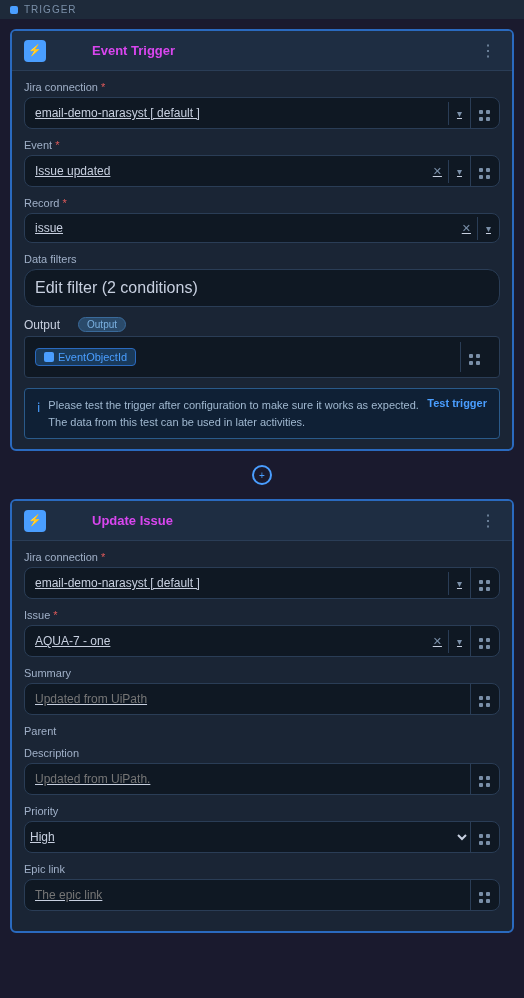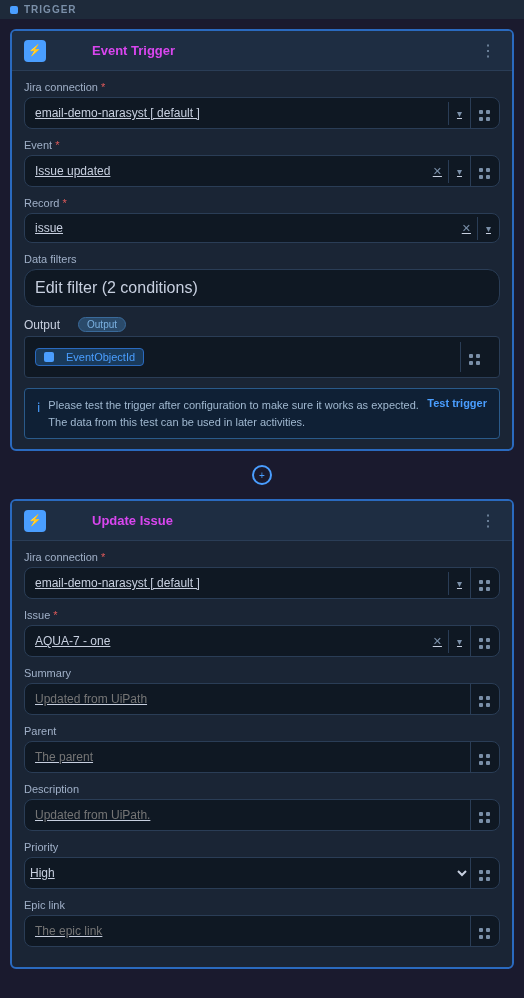--- a/index.html
+++ b/index.html
@@ -12,21 +12,21 @@
       min-height: 998px;
     }
 
     .trigger-header {
       background: #1e2a3a;
       padding: 4px 10px;
       display: flex;
       align-items: center;
       gap: 6px;
       font-size: 10px;
-      font-weight: 700;
+      font-weight: 400;
       color: #7a8fa8;
       letter-spacing: 1px;
       text-transform: uppercase;
     }
     .trigger-header-dot {
       width: 8px; height: 8px;
       background: #4a9eff;
       border-radius: 2px;
     }
 
@@ -177,21 +177,21 @@
     }
     .output-tag {
       background: #1a3a5a;
       border: 1px solid #2a6abf;
       border-radius: 4px;
       padding: 2px 8px;
       font-size: 11px;
       color: #4a9eff;
       display: flex;
       align-items: center;
-      gap: 12px;
+      gap: 4px;
     }
     .output-tag .tag-icon {
       width: 10px; height: 10px;
       background: #4a9eff;
       border-radius: 2px;
       display: inline-block;
     }
 
     .info-box {
       background: #0f2035;
@@ -438,31 +438,20 @@
               <span></span>
               <span></span>
               <span></span>
           </span>
         </span>
       </div>
     </div>
 
     <div class="field-group">
       <div class="field-label">Parent</div>
-      <div class="input-row">
-        <input type="text" class="input-text" placeholder="The parent" style="">
-        <span class="settings-btn">
-          <span class="grid-icon">
-            <span></span>
-              <span></span>
-              <span></span>
-              <span></span>
-          </span>
-        </span>
-      </div>
     </div>
 
 
     <div class="field-group">
       <div class="field-label">Description</div>
       <div class="input-row">
         <input type="text" class="input-text" placeholder="Updated from UiPath." style="">
         <span class="settings-btn">
           <span class="grid-icon">
             <span></span>

